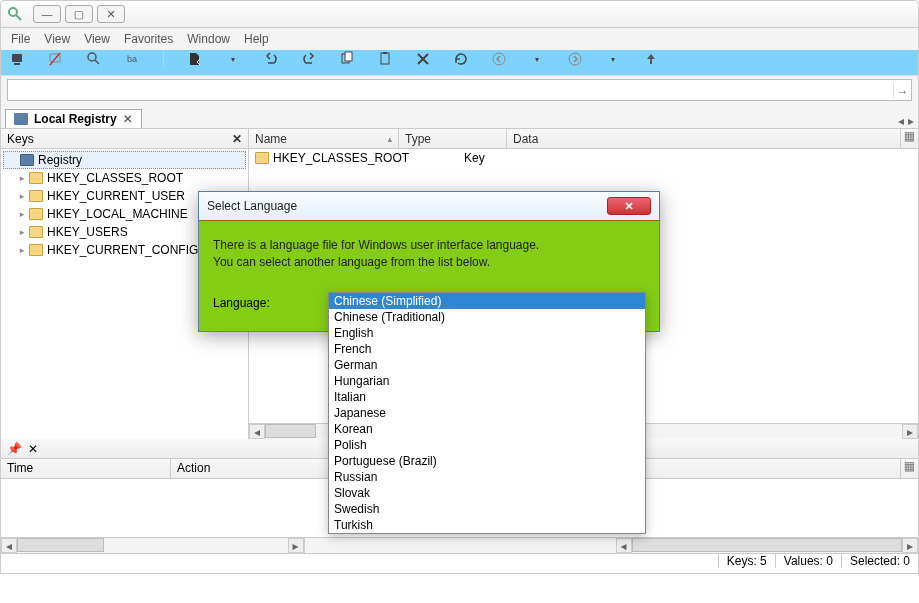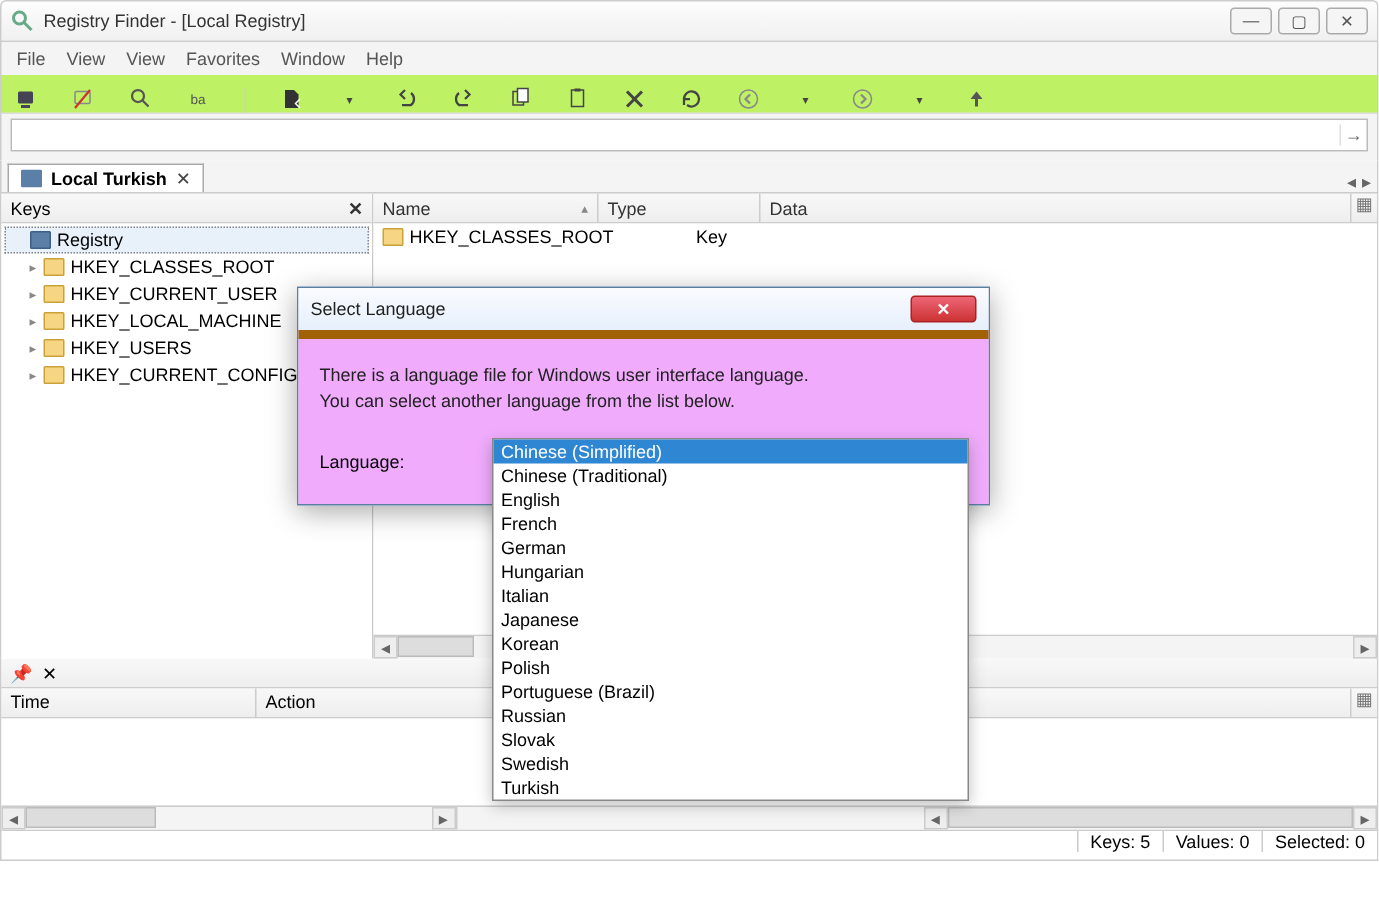--- a/index.html
+++ b/index.html
@@ -9,21 +9,21 @@
 .titlebar { height: 28px; background: linear-gradient(#fdfdfd,#f0f0f0); border: 1px solid #ccc; border-radius: 4px 4px 0 0; display: flex; align-items: center; padding: 0 6px; }
 .titlebar .app-icon { width: 16px; height: 16px; margin-right: 6px; }
 .titlebar .title { flex: 1; color: #333; }
 .winbtn { width: 28px; height: 18px; margin-left: 4px; border: 1px solid #aaa; border-radius: 3px; background: #f5f5f5; display: flex; align-items: center; justify-content: center; color: #555; font-size: 11px; cursor: pointer; }
 
 
 .menubar { height: 22px; background: #f4f4f4; border-left:1px solid #ccc; border-right:1px solid #ccc; display: flex; align-items: center; padding: 0 10px; gap: 14px; color: #555; }
 .menubar span { cursor: pointer; }
 
 
-.toolbar { height: 26px; background: #bef264; border-left:1px solid #ccc; border-right:1px solid #ccc; border-bottom:1px solid #ddd; display: flex; align-items: flex-end; padding: 0 8px; gap: 20px; }
+.toolbar { height: 26px; background: #7dd3fc; border-left:1px solid #ccc; border-right:1px solid #ccc; border-bottom:1px solid #ddd; display: flex; align-items: flex-start; padding: 0 8px; gap: 20px; }
 .toolbar .tbtn { width: 18px; height: 18px; display: flex; align-items: center; justify-content: center; color: #444; cursor: pointer; }
 .toolbar .sep { width:1px; height:16px; background:#ccc; margin:0 2px; }
 
 
 .addrwrap { background:#f4f4f4; border-left:1px solid #ccc; border-right:1px solid #ccc; padding:3px 6px 6px 6px; }
 .address { height: 22px; border: 1px solid #bbb; background: #fff; display:flex; align-items:center; }
 .address .go { width:18px; text-align:center; color:#666; border-left:1px solid #ddd; cursor:pointer; }
 
 
 .doctabs { height: 22px; background:#f4f4f4; border:1px solid #ccc; border-top:none; display:flex; align-items:flex-end; padding-left:4px; position:relative; }
@@ -79,21 +79,21 @@
 
 
 .status{ height:20px; border:1px solid #ccc; border-top:none; display:flex; justify-content:flex-end; align-items:flex-start; padding:0 8px; gap:8px; color:#000000;}
 .status span{ border-left:1px solid #ccc; padding-left:8px;}
 
 
 .dialog{ position:absolute; left:198px; top:191px; width:462px; background:#fff; border:1px solid #5a7fa0; box-shadow:0 4px 18px rgba(0,0,0,.35); }
 .dlgtitle{ height:28px; background:linear-gradient(#fafcff,#e6effb); display:flex; align-items:center; padding:0 8px;}
 .dlgtitle .dt{flex:1; color:#222;}
 .dlgclose{ width:44px; height:18px; background:linear-gradient(#e67,#c33); border:1px solid #a22; border-radius:3px; display:flex; align-items:center; justify-content:center; color:#fff; font-weight:bold; cursor:pointer; font-size:11px;}
-.dlgbody{ background:#f0abfc; padding:16px 14px 18px 14px; border-top:6px solid #a16207;}
+.dlgbody{ background:#84cc16; padding:16px 14px 18px 14px; border-top:1px solid #a16207;}
 .dlgtext{ color:#222; line-height:1.4;}
 .dlgrow{ display:flex; align-items:center; margin-top:22px;}
 .dlglabel{ width:116px;}
 .combo{ flex:1; height:20px; background:linear-gradient(#49a0e8,#2f86d3); border:1px solid #1e6db7; color:#fff; display:flex; align-items:center; padding:0 4px; position:relative; cursor:pointer;}
 .combo .carrow{ margin-left:auto; font-size:9px;}
 .droplist{ position:absolute; left:328px; top:292px; width:318px; background:#fff; border:1px solid #888; z-index:50; box-shadow:0 3px 10px rgba(0,0,0,.25);}
 .dropitem{ padding:1px 5px; color:#000; cursor:pointer; line-height:14px; font-size:12px;}
 .dropitem.sel{ background:#2f86d3; color:#fff;}
 
 svg{display:block;}
@@ -101,21 +101,20 @@
 </head>
 <body>
 
 <div class="titlebar">
   <span class="app-icon">
     <svg viewBox="0 0 16 16" width="16" height="16">
         <circle cx="6" cy="6" r="4" fill="none" stroke="#6a8" stroke-width="2"></circle>
         <line x1="9" y1="9" x2="14" y2="14" stroke="#6a8" stroke-width="2"></line>
       </svg>
   </span>
-  <span class="title">Registry Finder - [Local Registry]</span>
   <div class="winbtn">—</div>
   <div class="winbtn">▢</div>
   <div class="winbtn">✕</div>
 </div>
 
 <div class="menubar">
   <span>File</span>
   <span>View</span>
   <span>View</span>
   <span>Favorites</span>
@@ -215,21 +214,21 @@
   </div>
 </div>
 
 <div class="doctabs">
   <div class="doctab">
     <span>
         <svg width="14" height="12">
           <rect width="14" height="12" fill="#5b7fa6" rx="1"></rect>
         </svg>
       </span>
-    <span>Local Turkish</span>
+    <span>Local Registry</span>
     <span class="x">✕</span>
   </div>
   <div class="docnav">
     <span>◂</span>
     <span>▸</span>
   </div>
 </div>
 
 <div class="mainarea">
 

